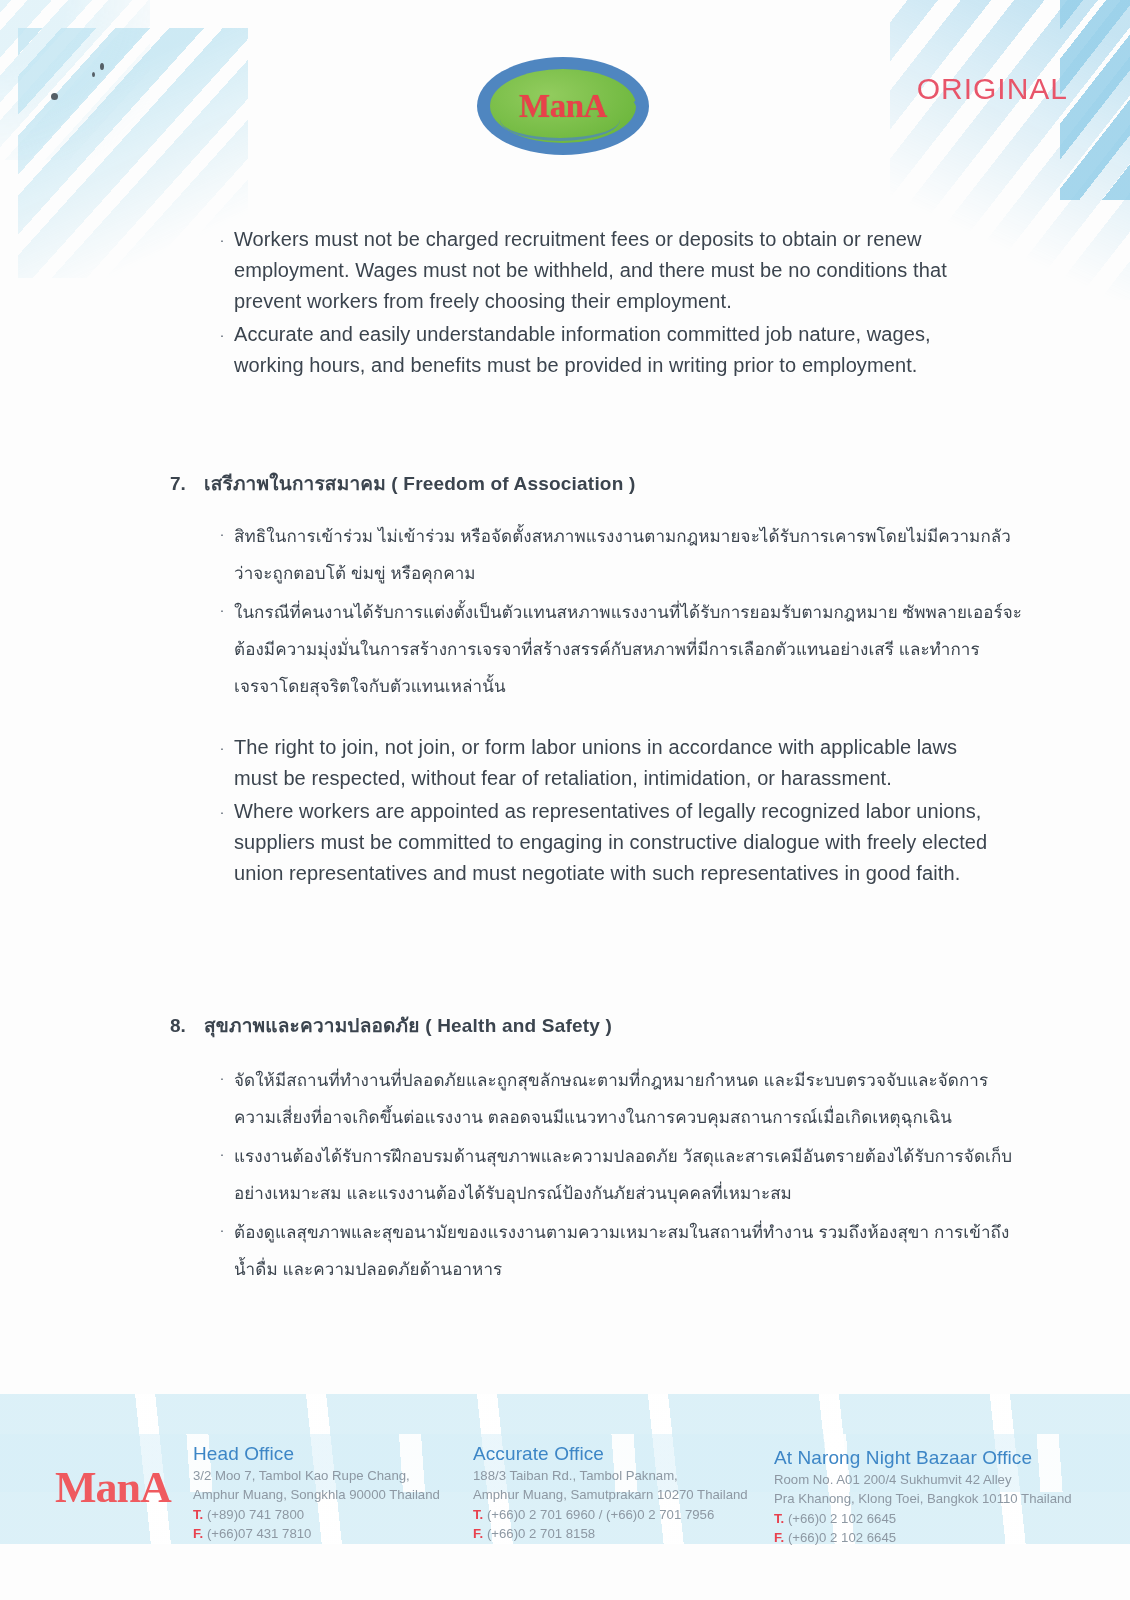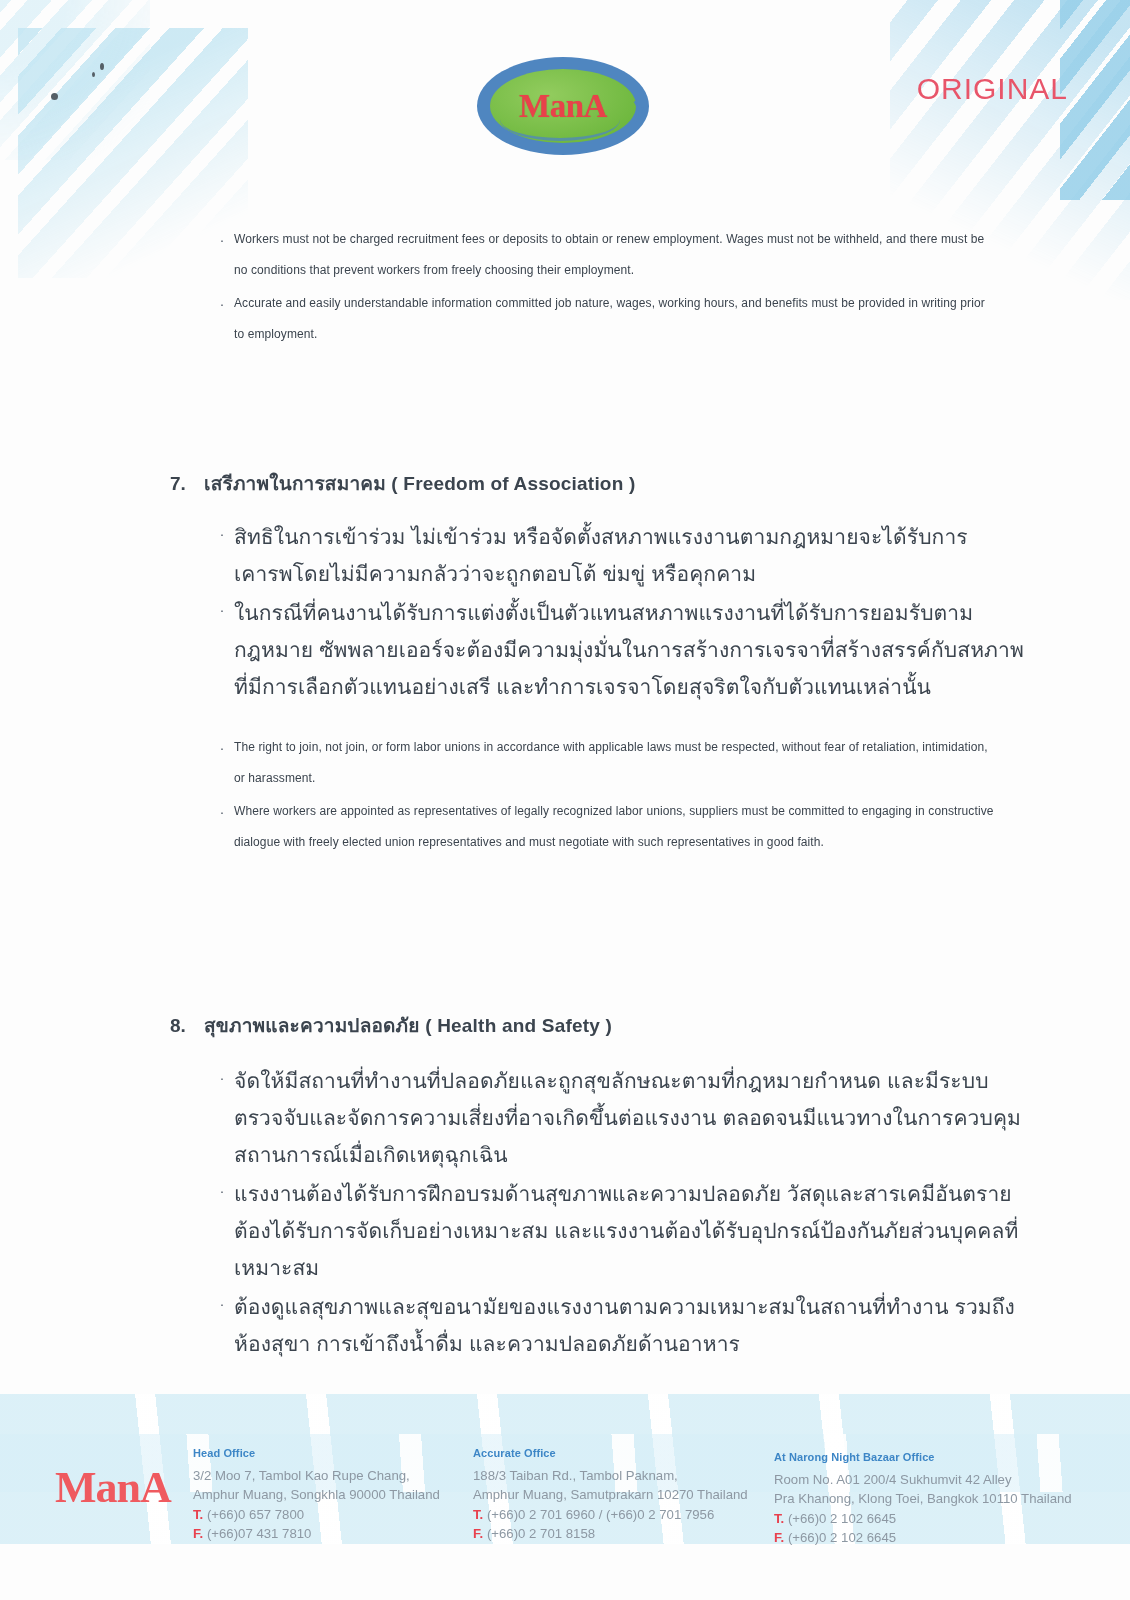--- a/index.html
+++ b/index.html
@@ -193,27 +193,27 @@
     width: 24px;
     min-width: 24px;
     text-align: center;
     color: #5a6470;
     font-size: 15px;
     line-height: 31px;
     user-select: none;
   }
   .bullet-text {
     color: #3b444e;
-    font-size: 12px;
+    font-size: 20px;
     line-height: 31px;
     letter-spacing: 0.1px;
     max-width: 760px;
   }
   .bullet-text.thai {
-    font-size: 21px;
+    font-size: 17px;
     line-height: 37px;
     max-width: 790px;
   }
 
   .block-en-top {
     position: absolute;
     left: 210px; top: 34px;
     width: 800px;
   }
 
@@ -256,22 +256,22 @@
     letter-spacing: -1px;
   }
   .office {
     position: absolute;
     font-size: 13.2px;
     line-height: 19.5px;
     color: #8d98a3;
   }
   .office-title {
     color: #3d86c6;
-    font-weight: bold;
-    font-size: 11px;
+    font-weight: normal;
+    font-size: 19px;
     margin-bottom: 2px;
     letter-spacing: 0.1px;
   }
   .office-line { white-space: nowrap; }
   .tf {
     color: #e8414e;
     font-weight: bold;
   }
   .office-1 { left: 193px; top: 44px; }
   .office-2 { left: 473px; top: 44px; }
@@ -372,21 +372,21 @@
   <div class="deco deco-footer"></div>
   <div class="deco deco-footer2"></div>
 
   <div class="footer">
     <div class="footer-logo">ManA</div>
 
     <div class="office office-1">
       <div class="office-title">Head Office</div>
       <div class="office-line">3/2 Moo 7, Tambol Kao Rupe Chang,</div>
       <div class="office-line">Amphur Muang, Songkhla 90000 Thailand</div>
-      <div class="office-line"><span class="tf">T.</span> <span>(+66)0 657 7800</span></div>
+      <div class="office-line"><span class="tf">T.</span> <span>(+89)0 741 7800</span></div>
       <div class="office-line"><span class="tf">F.</span> <span>(+66)07 431 7810</span></div>
     </div>
 
     <div class="office office-2">
       <div class="office-title">Accurate Office</div>
       <div class="office-line">188/3 Taiban Rd., Tambol Paknam,</div>
       <div class="office-line">Amphur Muang, Samutprakarn 10270 Thailand</div>
       <div class="office-line"><span class="tf">T.</span> <span>(+66)0 2 701 6960 / (+66)0 2 701 7956</span></div>
       <div class="office-line"><span class="tf">F.</span> <span>(+66)0 2 701 8158</span></div>
     </div>

